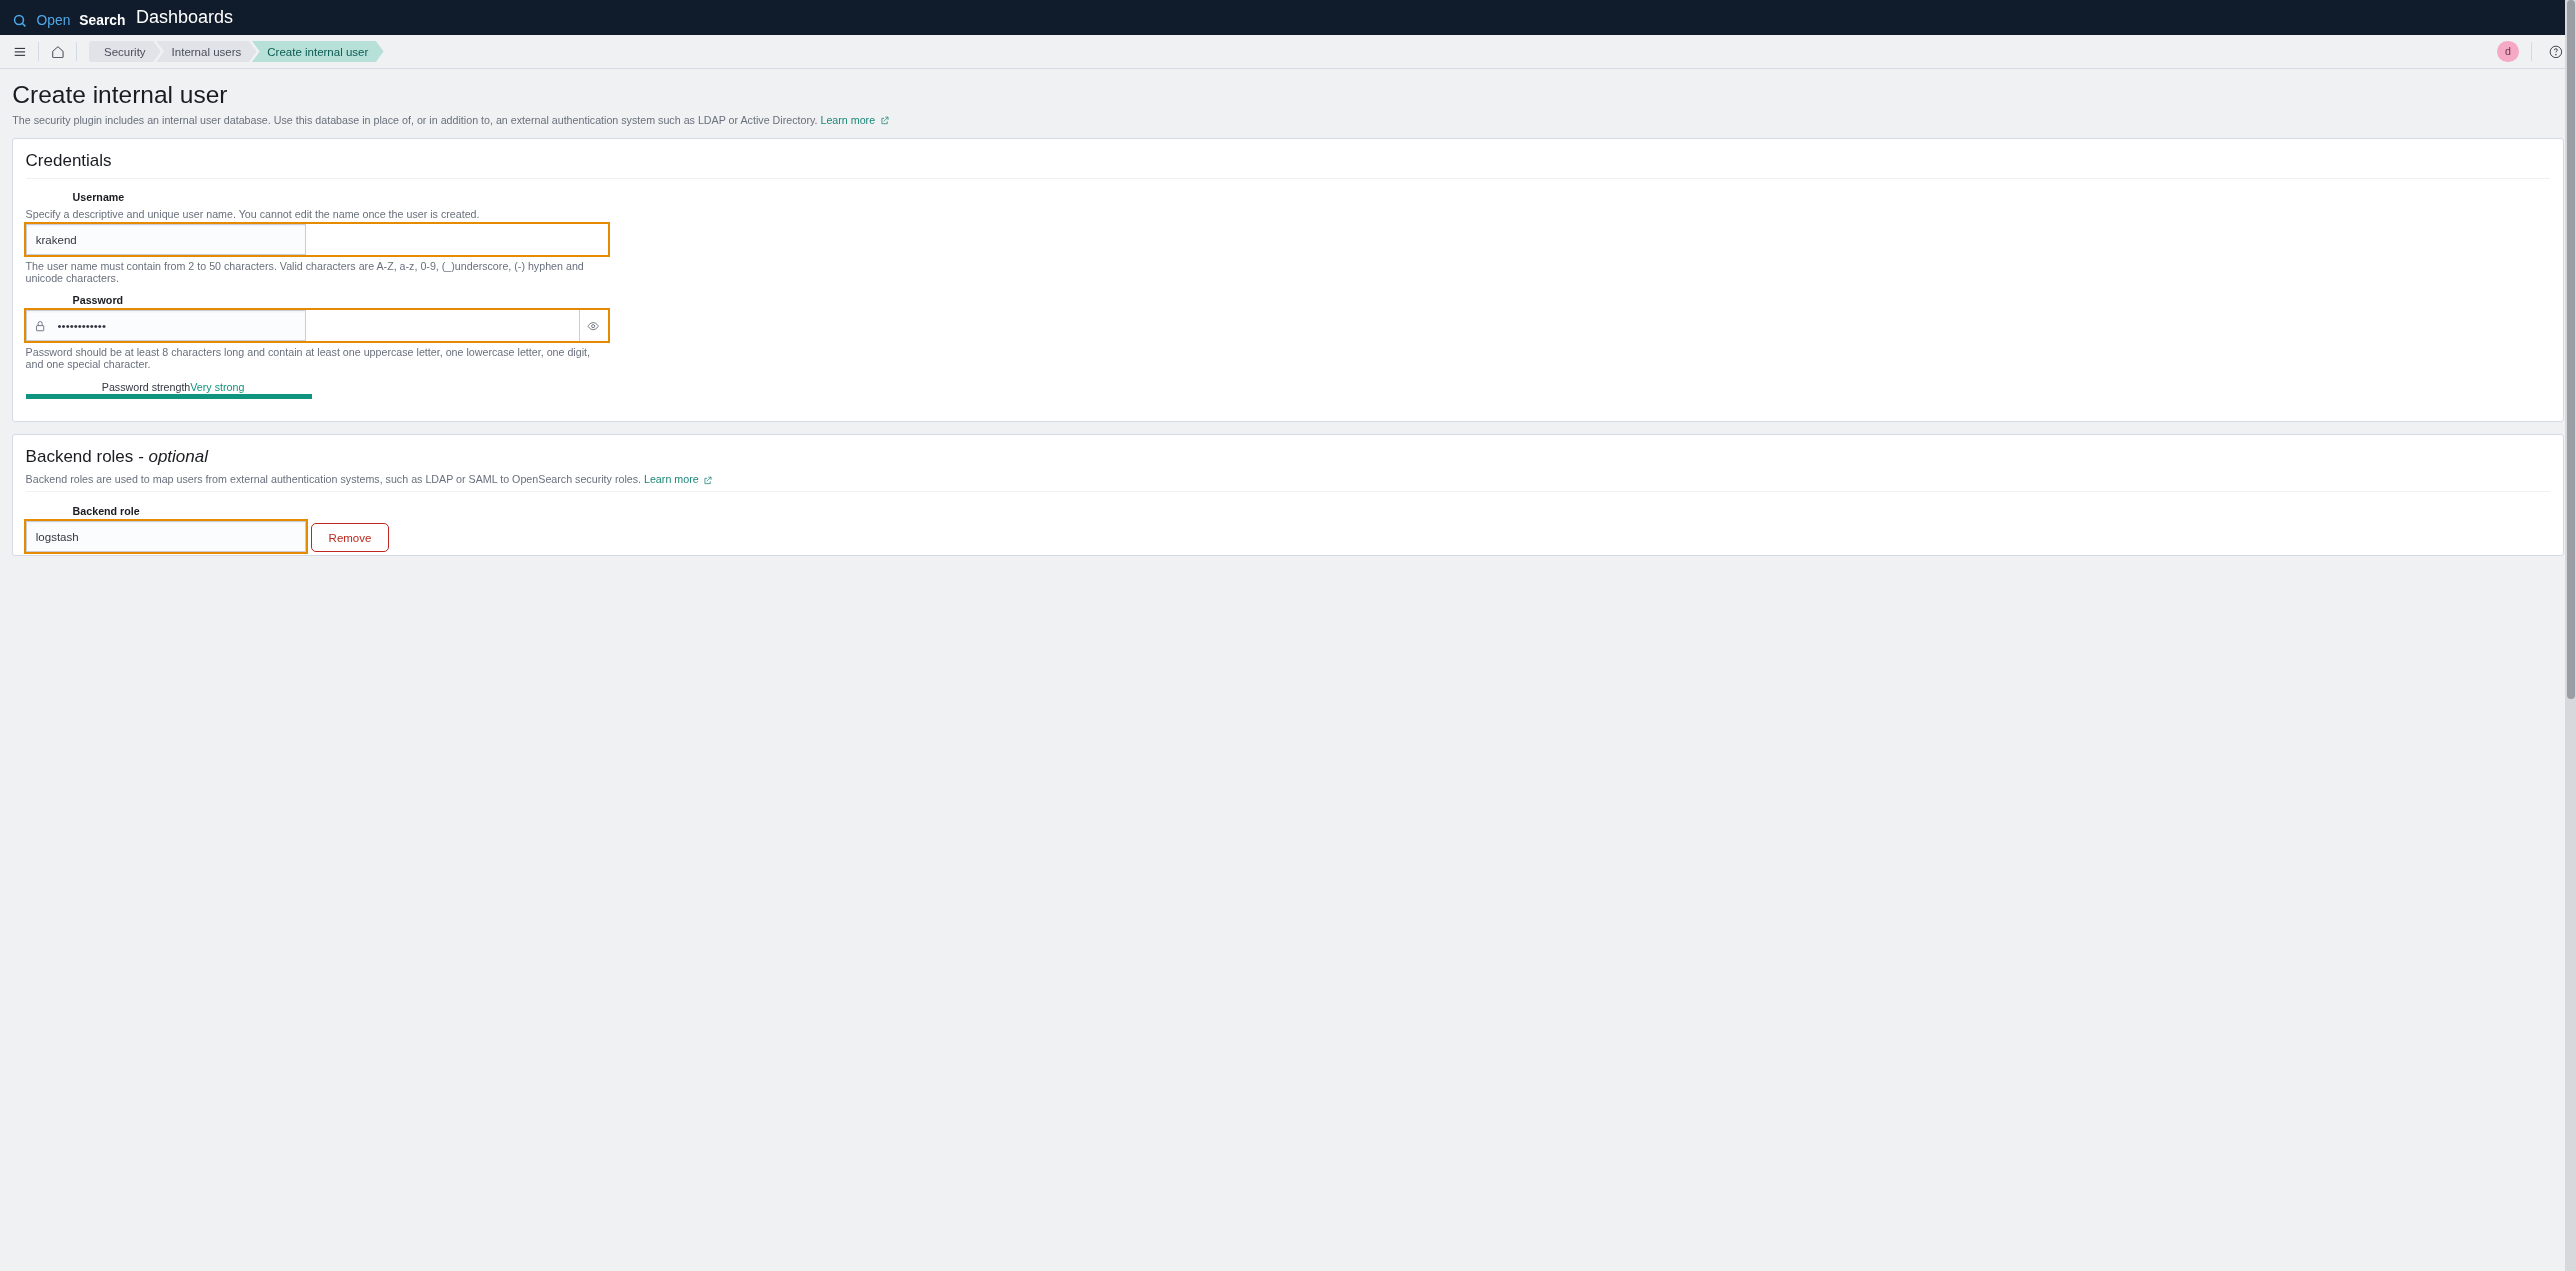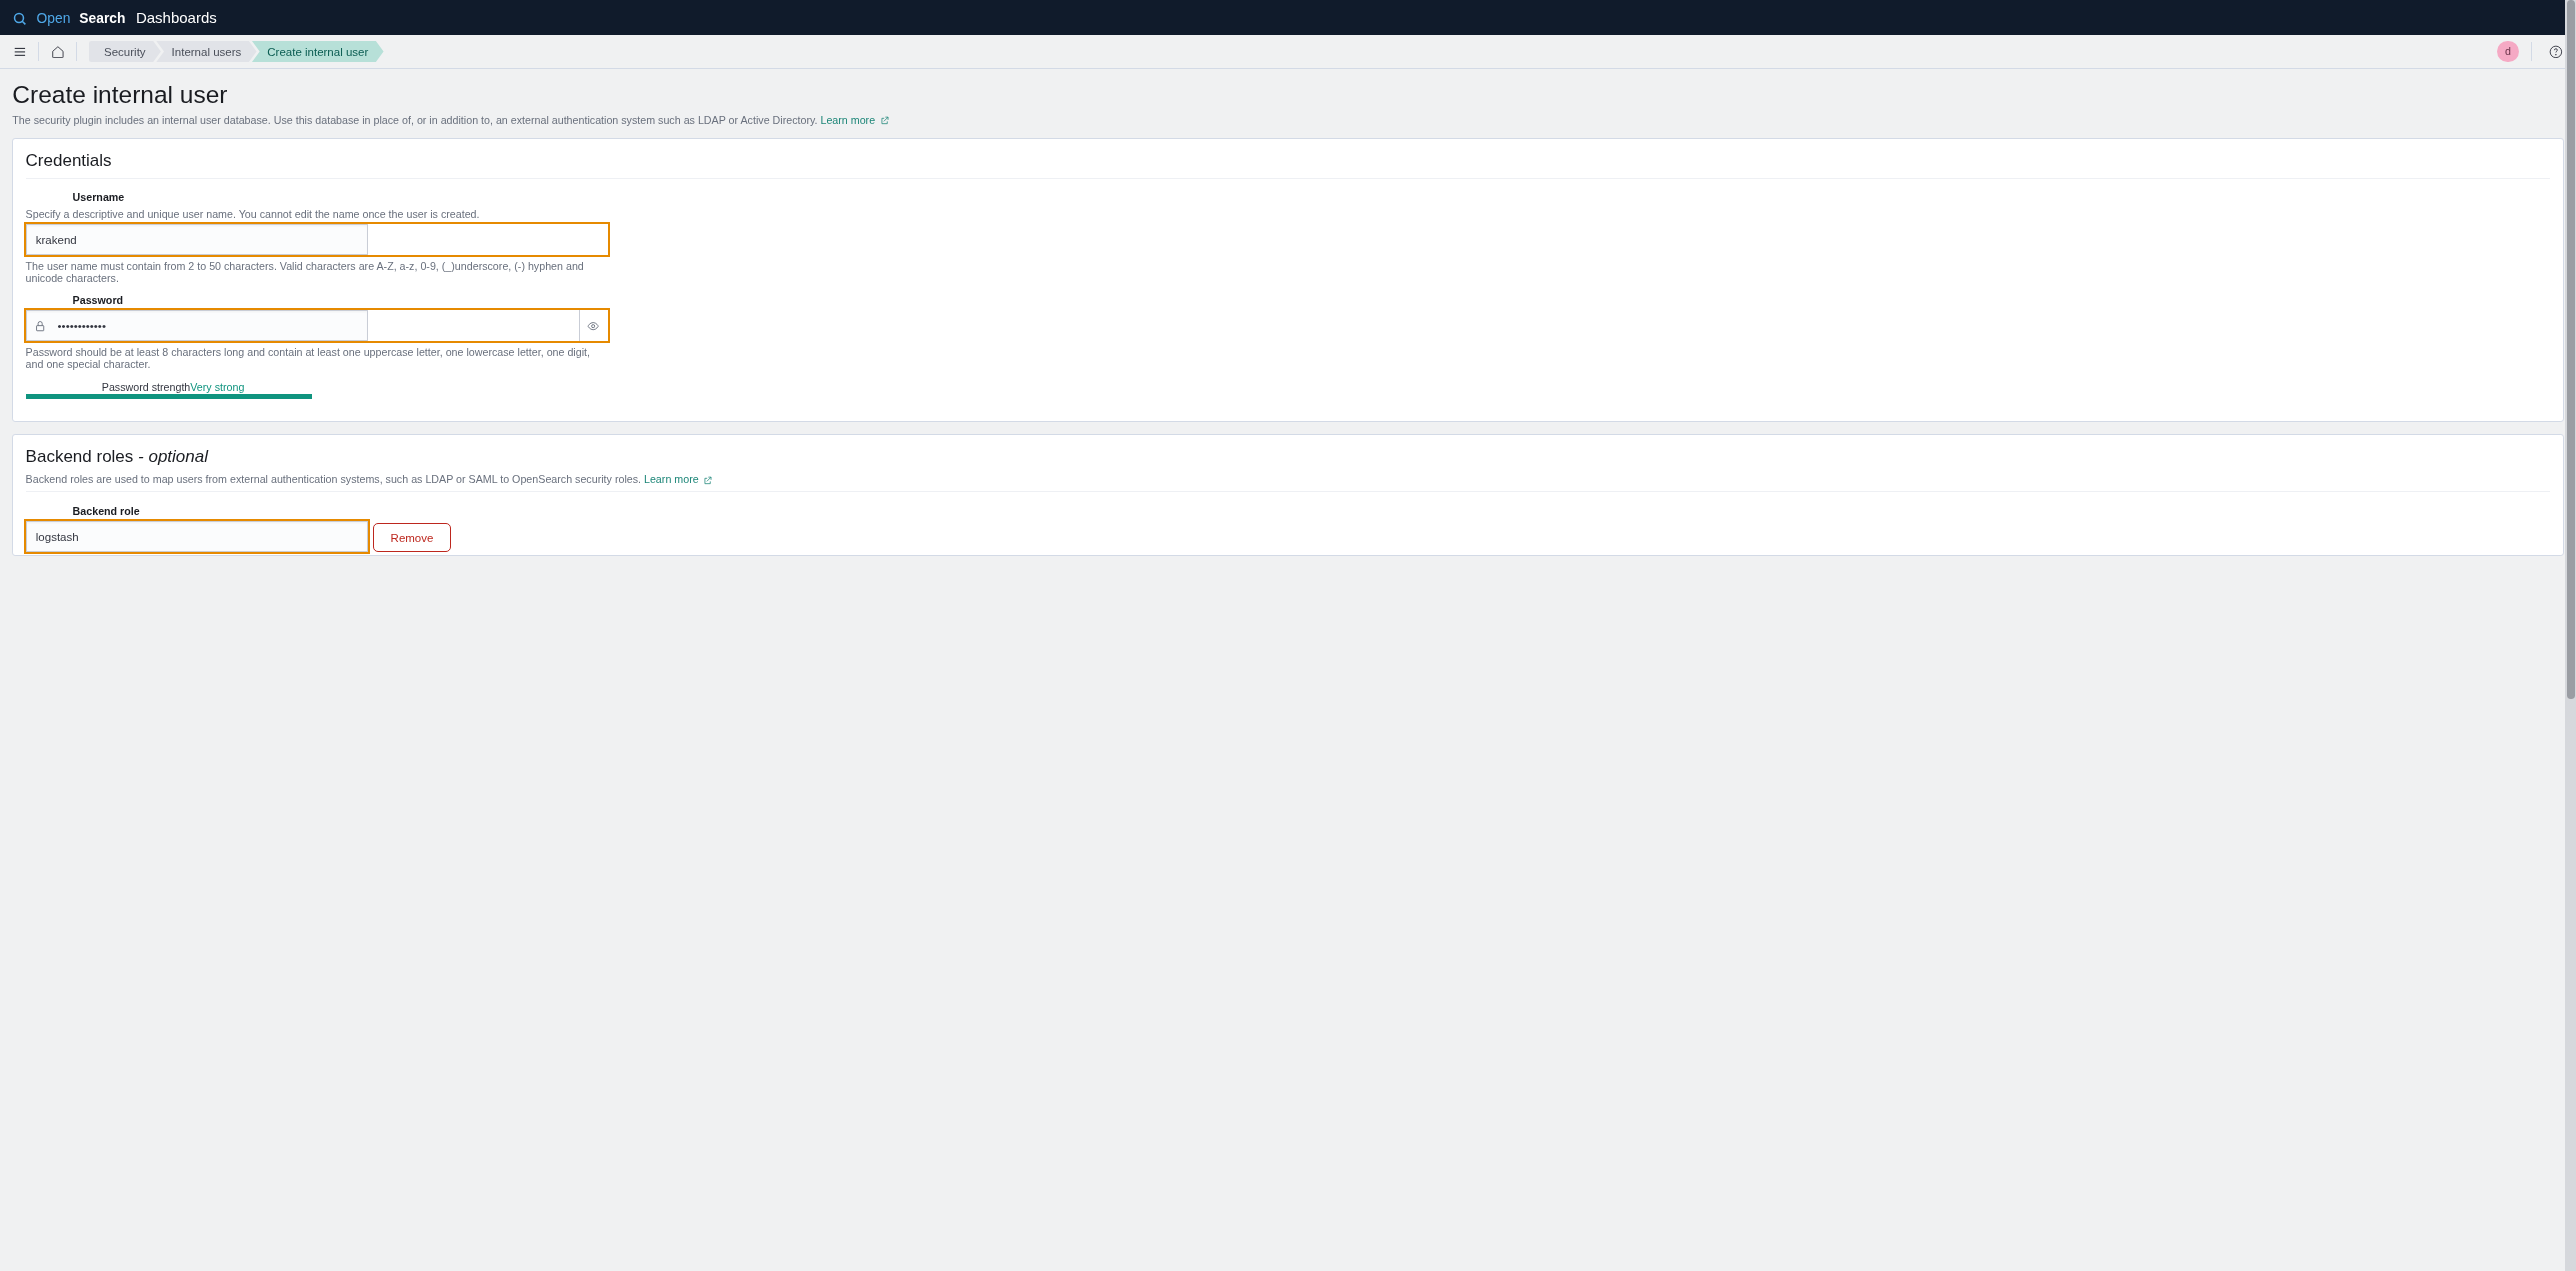--- a/index.html
+++ b/index.html
@@ -2,21 +2,21 @@
 <html style="font-size:12.3px"><head>
 <meta charset="utf-8">
 <style>
 * { box-sizing: border-box; margin: 0; padding: 0; }
 body { font-family: -apple-system, BlinkMacSystemFont, "Segoe UI", Helvetica, Arial, sans-serif; background: #f0f1f2; color: #343741; font-size: 10.7px; }
 .top-bar { background: #101b2b; height: 35px; display: flex; align-items: center; padding: 0 12.3px; }
 .logo { display: flex; align-items: flex-end; gap: 9px; }
 .logo-icon { color: #4fa8e8; }
 .logo-open { color: #4fa8e8; font-weight: 400; font-size: 13.8px; }
 .logo-search { color: #fff; font-weight: 700; font-size: 13.8px; }
-.logo-dash { color: #fff; font-weight: 400; font-size: 15px; margin-left: 1.5px; }
+.logo-dash { color: #fff; font-weight: 400; font-size: 18px; margin-left: 1.5px; }
 .nav-bar { background: #f0f1f2; height: 34px; display: flex; align-items: center; padding: 0 7.7px; border-bottom: 0.8px solid #d3dae6; justify-content: flex-end; }
 .nav-left { display: flex; align-items: center; gap: 0; }
 .nav-right { display: flex; align-items: center; gap: 6.1px; margin-left: auto; }
 .nav-divider { width: 0.8px; height: 18.4px; background: #d3dae6; margin: 0 6.1px; }
 .icon-btn { width: 24.5px; height: 24.5px; display: flex; align-items: center; justify-content: center; border: none; background: none; cursor: pointer; color: #343741; border-radius: 3.1px; }
 .breadcrumbs { display: flex; align-items: center; margin-left: 6.1px; }
 .crumb { padding: 4.6px 15.3px; background: #e1e3e8; color: #4a4f5a; cursor: pointer; position: relative; font-size: 11.5px; clip-path: polygon(0 0, calc(100% - 7.7px) 0, 100% 50%, calc(100% - 7.7px) 100%, 0 100%, 7.7px 50%); margin-left: -4.6px; }
 .crumb:first-child { clip-path: polygon(0 0, calc(100% - 7.7px) 0, 100% 50%, calc(100% - 7.7px) 100%, 0 100%); border-top-left-radius: 2.3px; border-bottom-left-radius: 2.3px; margin-left: 0; }
 .crumb.active { background: #b7e0d8; color: #0a5c52; }
 .avatar { width: 21.4px; height: 21.4px; border-radius: 50%; background: #f5a9c4; color: #693248; display: flex; align-items: center; justify-content: center; font-weight: 500; font-size: 10.7px; }
@@ -27,21 +27,21 @@
 .ext-icon { margin-left: 1.5px; vertical-align: middle; }
 .panel { background: #fff; border: 0.8px solid #d3dae6; border-radius: 3.1px; padding: 12.3px; margin-bottom: 12.3px; }
 .panel-title { font-size: 17px; font-weight: 400; color: #1a1c21; margin-bottom: 6.1px; }
 .panel-sub { color: #69707d; margin-bottom: 6.1px; }
 .panel-hr { border: none; border-top: 0.8px solid #eef0f4; margin: 6.1px 0 12.3px; }
 .form-row { margin-bottom: 9.2px; max-width: 582px; }
 .label { font-weight: 600; font-size: 10.7px; color: #1a1c21; margin-bottom: 1.5px; display: block; margin-left: 47px; }
 .help { color: #69707d; font-size: 10.7px; margin-top: 5px; }
 .input-wrap { position: relative; margin-top: 4.6px; }
 .input-wrap.highlight { outline: 2.3px solid #e68a00; outline-offset: 0; }
-input.field { width: 342px; height: 31px; padding: 0 9.2px; border: 0.8px solid #c9cdd6; background: #fbfcfd; font-size: 11.5px; color: #343741; box-shadow: inset 0 1.5px 1.5px rgba(0,0,0,.03); }
+input.field { width: 280px; height: 31px; padding: 0 9.2px; border: 0.8px solid #c9cdd6; background: #fbfcfd; font-size: 11.5px; color: #343741; box-shadow: inset 0 1.5px 1.5px rgba(0,0,0,.03); }
 input.field.pw { padding-left: 31px; padding-right: 31px; }
 .input-icon-l, .input-icon-r { position: absolute; top: 0; bottom: 0; width: 27.6px; display: flex; align-items: center; justify-content: center; color: #69707d; }
 .input-icon-l { left: 0.8px; }
 .input-icon-r { right: 0.8px; border-left: 0.8px solid #c9cdd6; cursor: pointer; }
 .strength-row { display: flex; justify-content: center; width: 286px; font-size: 10.7px; margin-top: 10.7px; padding-left: 9px; }
 .strength-bar { width: 286px; height: 4.6px; background: #0f947f; margin-top: 1.5px; margin-bottom: 7.7px; }
 .strength-val { color: #0f947f; }
 .role-row { display: flex; gap: 5px; align-items: flex-end; margin-top: 4.6px; }
 .remove-btn { height: 29px; padding: 0 17px; border: 0.8px solid #bd271e; color: #bd271e; background: #fff; border-radius: 5px; font-size: 11.5px; cursor: pointer; }
 .italic { font-style: italic; }

